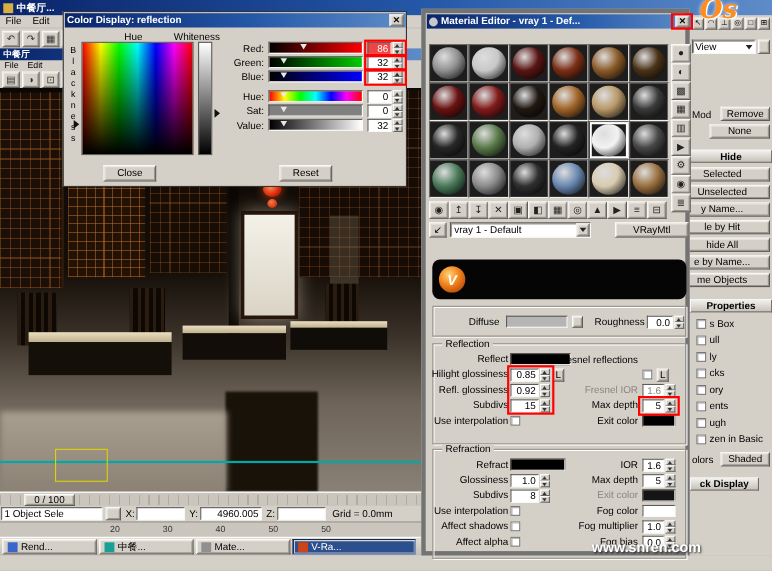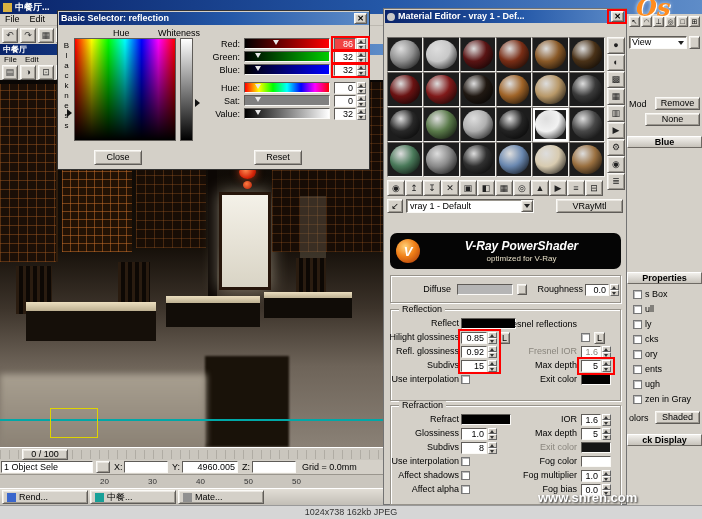--- a/index.html
+++ b/index.html
@@ -154,41 +154,55 @@
       <span>Rend...</span>
     </div>
     <div class="task raised" style="left:90px;width:86px">
       <span class="tico" style="background:#18a098"></span>
       <span>中餐...</span>
     </div>
     <div class="task raised" style="left:178px;width:86px">
       <span class="tico" style="background:#909090"></span>
       <span>Mate...</span>
     </div>
+    <div class="task raised active" style="left:266px;width:112px">
+      <span class="tico" style="background:#cc4418"></span>
+      <span>V-Ra...</span>
+    </div>
   </div>
 
   <div class="abs" style="left:627px;top:14px;width:75px;height:491px;background:#d4d0c8;z-index:5">
     <div class="abs flex" style="left:2px;top:2px;gap:1px">
 
     <span class="raised" style="width:11px;height:11px;display:flex;align-items:center;justify-content:center;font-size:7px">↖</span>
         <span class="raised" style="width:11px;height:11px;display:flex;align-items:center;justify-content:center;font-size:7px">◠</span>
         <span class="raised" style="width:11px;height:11px;display:flex;align-items:center;justify-content:center;font-size:7px">⊥</span>
         <span class="raised" style="width:11px;height:11px;display:flex;align-items:center;justify-content:center;font-size:7px">◎</span>
         <span class="raised" style="width:11px;height:11px;display:flex;align-items:center;justify-content:center;font-size:7px">□</span>
         <span class="raised" style="width:11px;height:11px;display:flex;align-items:center;justify-content:center;font-size:7px">⊞</span>
       </div>
     <div class="sunk abs flex" style="left:2px;top:22px;width:58px;height:13px;padding:0 2px;justify-content:space-between">
       <span>View</span>
       <span class="dar"></span>
     </div>
     <div class="raised abs" style="left:62px;top:22px;width:11px;height:13px"></div>
     <span class="llbl" style="left:2px;top:86px">Mod</span>
     <div class="btn raised abs" style="left:28px;top:83px;width:45px;height:13px">Remove</div>
     <div class="btn raised abs" style="left:18px;top:99px;width:55px;height:13px">None</div>
-    <div class="rollout abs" style="left:0;top:122px;width:75px;height:12px">Blue</div>
+    <div class="rollout abs" style="left:0;top:122px;width:75px;height:12px">Hide</div>
+    <div class="abs hidebtns" style="left:-14px;top:138px;width:87px">
+
+    <span class="btn raised">Selected</span>
+        <span class="btn raised">Unselected</span>
+        <span class="btn raised">y Name...</span>
+        <span class="btn raised">le by Hit</span>
+        <span class="btn raised">hide All</span>
+        <span class="btn raised">e by Name...</span>
+        <span class="btn raised">me Objects</span>
+      </div>
     <div class="rollout abs" style="left:0;top:258px;width:75px;height:12px">Properties</div>
     <div class="abs checks" style="left:6px;top:276px">
 
         <span class="row">
           <span class="chk"></span>
           <span>s Box</span>
         </span>
 
         <span class="row">
           <span class="chk"></span>
@@ -215,29 +229,29 @@
           <span>ents</span>
         </span>
 
         <span class="row">
           <span class="chk"></span>
           <span>ugh</span>
         </span>
 
         <span class="row">
           <span class="chk"></span>
-          <span>zen in Gray</span>
+          <span>zen in Basic</span>
         </span>
       </div>
     <span class="llbl" style="left:2px;top:400px">olors</span>
     <div class="btn raised abs" style="left:28px;top:397px;width:45px;height:13px">Shaded</div>
-    <div class="rollout abs" style="left:0;top:420px;width:75px;height:12px">ck Display</div>
-  </div>
-
-  <div class="abs" style="left:383px;top:8px;width:244px;height:497px;background:#d4d0c8;border:1px solid #737373;z-index:20">
+    <div class="rollout abs" style="left:0;top:420px;width:63px;height:12px">ck Display</div>
+  </div>
+
+  <div class="abs" style="left:383px;top:8px;width:244px;height:497px;background:#d4d0c8;border:4px solid #737373;z-index:20">
     <div class="tb flex abs" style="left:1px;top:1px;width:241px;height:13px;padding:0 2px;font-size:9px">
       <span style="width:8px;height:8px;background:#c8c8c8;border-radius:50%;display:inline-block;margin-right:3px"></span>
       <span>Material Editor - vray 1 - Def...</span>
       <span class="btn raised" style="margin-left:auto;width:13px;height:11px;color:#000;font-size:8px;font-weight:bold">✕</span>
     </div>
     <div class="redbox" style="left:223px;top:0;width:20px;height:15px"></div>
 
     <div class="slotgrid abs" style="left:3px;top:28px;width:218px">
 
     <div class="slot" style="--c: #909090;"></div>
@@ -300,24 +314,20 @@
       <span>vray 1 - Default</span>
       <span class="raised drop" style="width:12px;height:12px">
           <span class="dar"></span>
         </span>
     </div>
     <div class="btn raised abs" style="left:172px;top:190px;width:67px;height:14px">VRayMtl</div>
 
 
     <div class="abs" style="left:6px;top:224px;width:231px;height:36px;background:#050505;border-radius:7px;display:flex;align-items:center;padding:0 6px;gap:8px">
       <span style="width:24px;height:24px;border-radius:50%;background:radial-gradient(circle at 38% 32%,#ffd27a,#f08018 45%,#a03008);display:flex;align-items:center;justify-content:center;color:#fff;font-weight:bold;font-style:italic;font-size:13px">V</span>
-      <span style="display:flex;flex-direction:column;align-items:center;flex:1">
-        <span style="color:#fff;font-weight:bold;font-style:italic;font-size:12px">V-Ray PowerShader</span>
-        <span style="color:#e8e0c8;font-size:8px;margin-top:3px">optimized for V-Ray</span>
-      </span>
     </div>
 
     <div class="grp" style="left:6px;top:266px;width:231px;height:28px">
       <span class="rlbl" style="left:14px;top:9px;width:46px">Diffuse</span>
       <span class="cswatch" style="left: 66px; top: 8px; width: 56px; height: 11px; --c: #b5b5b5;"></span>
       <span class="raised abs" style="left:126px;top:8px;width:10px;height:11px"></span>
       <span class="rlbl" style="left:140px;top:9px;width:52px">Roughness</span>
       <span class="field" style="left:194px;top:8px;width:24px;height:12px">0.0</span>
       <span class="spin" style="left:219px;top:8px">
           <b class="up"></b>
@@ -429,21 +439,21 @@
       <span class="field" style="left:190px;top:78px;width:20px;height:12px">0.0</span>
       <span class="spin" style="left:211px;top:78px">
           <b class="up"></b>
           <b class="dn"></b>
         </span>
     </div>
   </div>
 
   <div class="abs" style="left:57px;top:10px;width:313px;height:160px;background:#d4d0c8;border:1px solid #333;z-index:30">
     <div class="tb flex" style="position:absolute;left:1px;top:1px;width:310px;height:13px;padding:0 2px;font-size:9px">
-      <span>Basic Selector: reflection</span>
+      <span>Color Display: reflection</span>
       <span class="btn raised" style="margin-left:auto;width:13px;height:11px;color:#000;font-size:8px;font-weight:bold">✕</span>
     </div>
     <span class="llbl" style="left:55px;top:18px">Hue</span>
     <span class="llbl" style="left:100px;top:18px">Whiteness</span>
     <span class="vtext abs" style="left:4px;top:30px;height:90px">Blackness</span>
     <div class="abs" style="left:16px;top:27px;width:102px;height:103px;border:1px solid #5f5c58;background:linear-gradient(to bottom,rgba(0,0,0,0) 0%,#000 100%),linear-gradient(to right,#ff0000,#ffff00,#00ff00,#00ffff,#0000ff,#ff00ff,#ff0000)"></div>
     <div class="abs" style="left:9px;top:98px;width:0;height:0;border-top:4px solid transparent;border-bottom:4px solid transparent;border-left:5px solid #111"></div>
     <div class="abs" style="left:122px;top:27px;width:13px;height:103px;border:1px solid #5f5c58;background:linear-gradient(#fff,#000)"></div>
     <div class="abs" style="left:137px;top:88px;width:0;height:0;border-top:4px solid transparent;border-bottom:4px solid transparent;border-left:5px solid #111"></div>
 
@@ -500,15 +510,14 @@
     <div class="redbox" style="left:273px;top:51px;width:39px;height:16px"></div>
 
     <div class="btn raised abs" style="left:36px;top:139px;width:48px;height:15px">Close</div>
     <div class="btn raised abs" style="left:196px;top:139px;width:48px;height:15px">Reset</div>
   </div>
 
   <div class="abs" style="left:538px;top:491px;font-size:13px;font-weight:bold;color:#fff;text-shadow:1px 1px 2px rgba(0,0,0,.8);z-index:40">www.snren.com</div>
 
   <div class="abs" style="left:636px;top:-4px;font-family:'DejaVu Serif',serif;font-style:italic;font-weight:bold;font-size:24px;color:#ff8c1e;text-shadow:1px 1px 0 #fff,0 0 4px rgba(255,255,255,.8);z-index:70">Os</div>
 
-  <div class="abs flex" style="left:0;top:505px;width:702px;height:14px;background:#d6d6d6;border-top:1px solid #999;justify-content:center;color:#333;font-size:9px;z-index:50">1024x738  162kb  JPEG</div>
 
 </div>
 
 </body></html>

